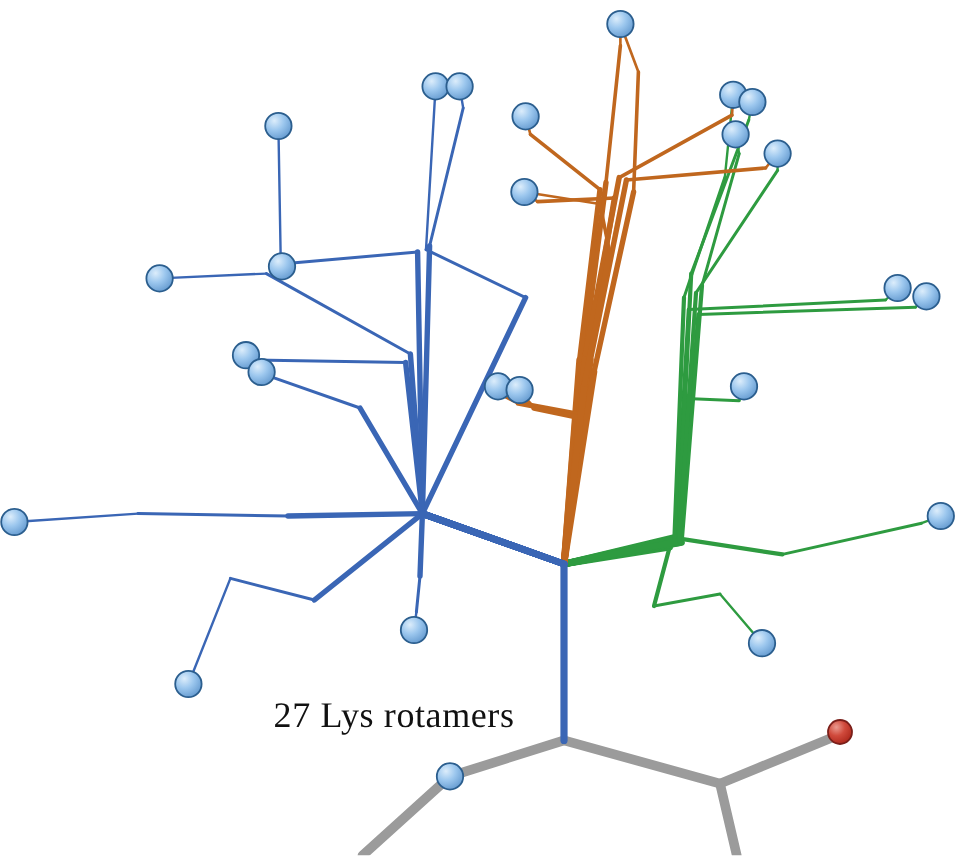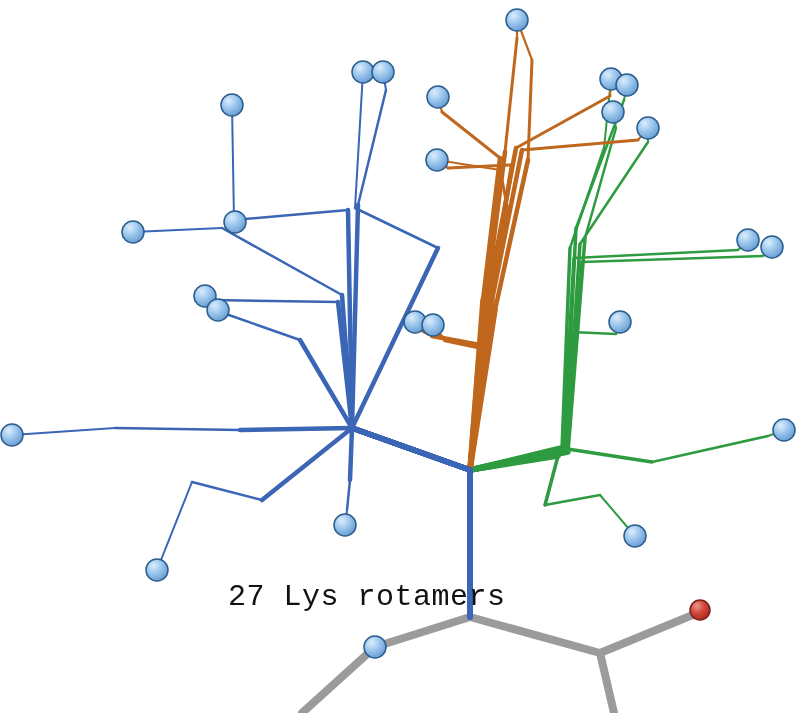--- a/index.html
+++ b/index.html
@@ -1,21 +1,21 @@
 <!DOCTYPE html>
 <html><head>
 <meta charset="utf-8">
 <style>
   html,body{margin:0;padding:0;background:#ffffff;}
   #viewport{
     position:relative;
     width:800px;height:713px;
     background:#ffffff;
     overflow:hidden;
-    font-family:Liberation Mono, monospace;
+    font-family:Liberation Serif, serif;
   }
   #mol-svg{position:absolute;left:0;top:0;}
   #rotamer-label{
     position:absolute;
     left:228px;top:580px;
     font-size:30px;
     color:#111111;
     letter-spacing:0.5px;
     white-space:nowrap;
     user-select:none;

